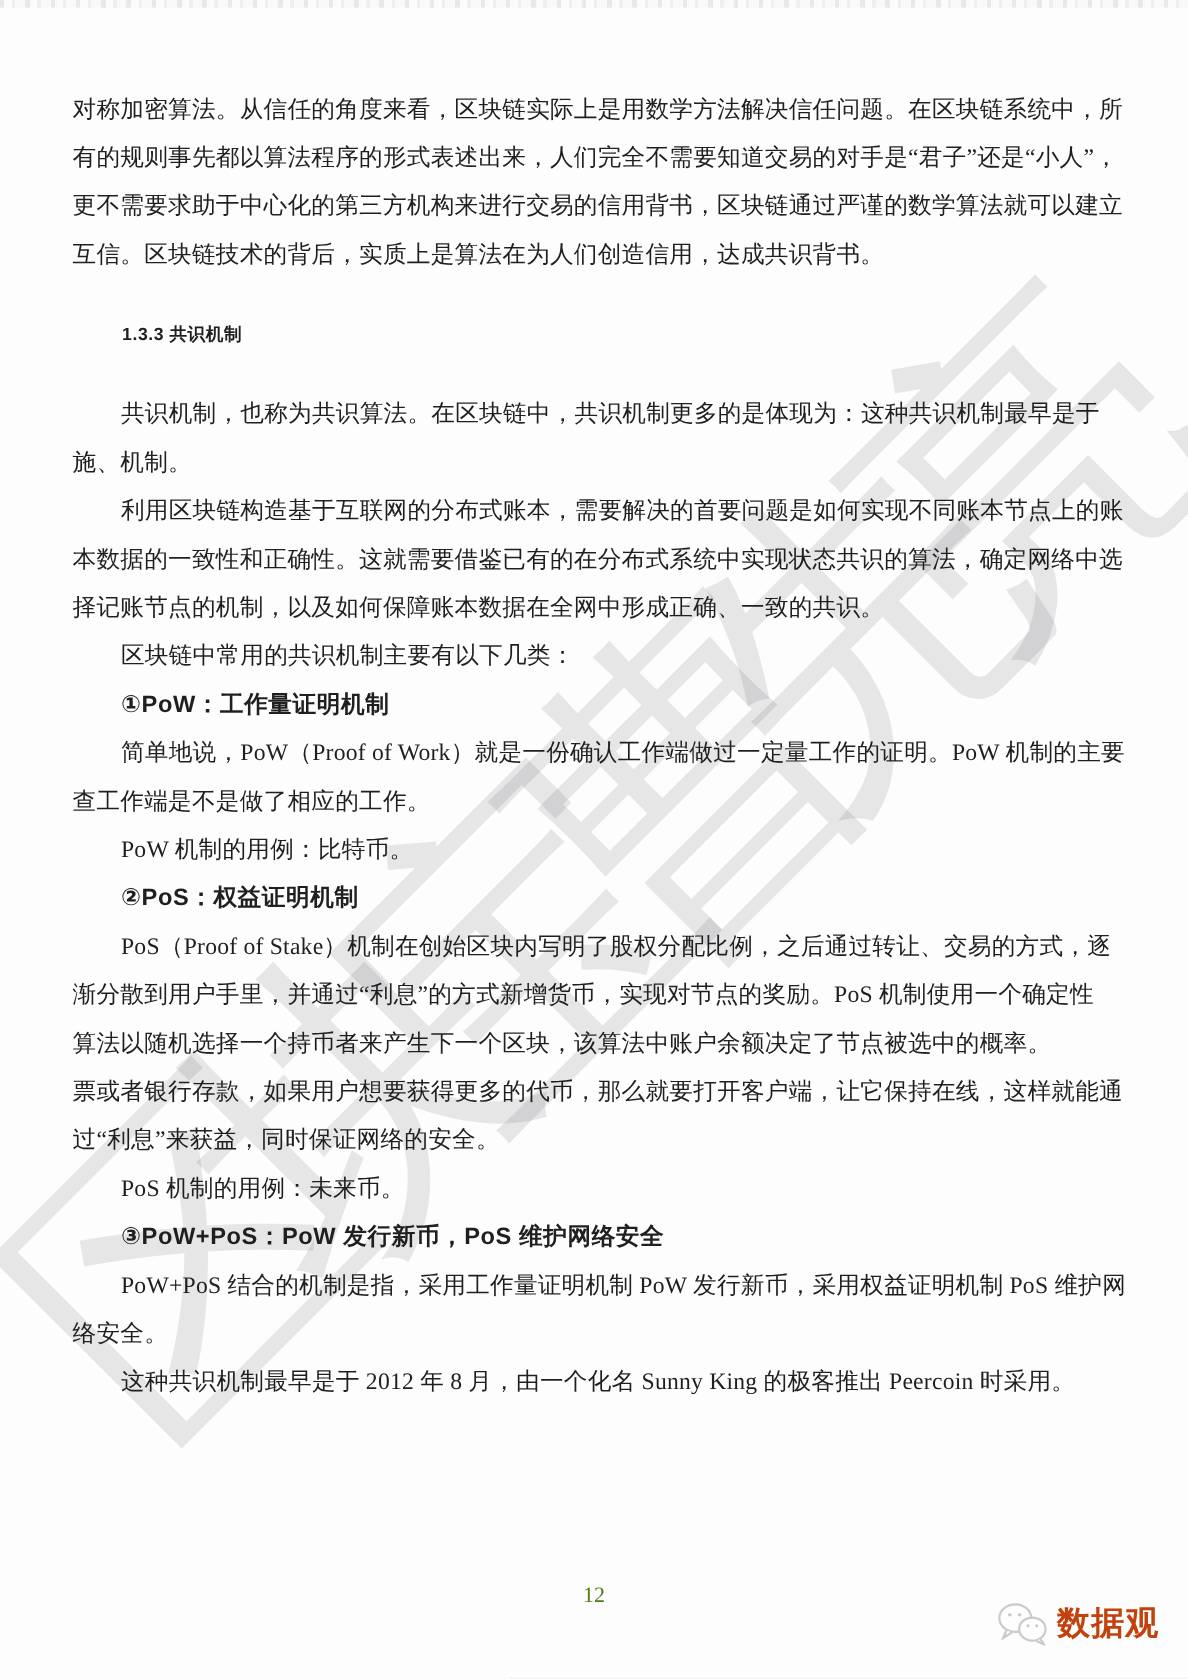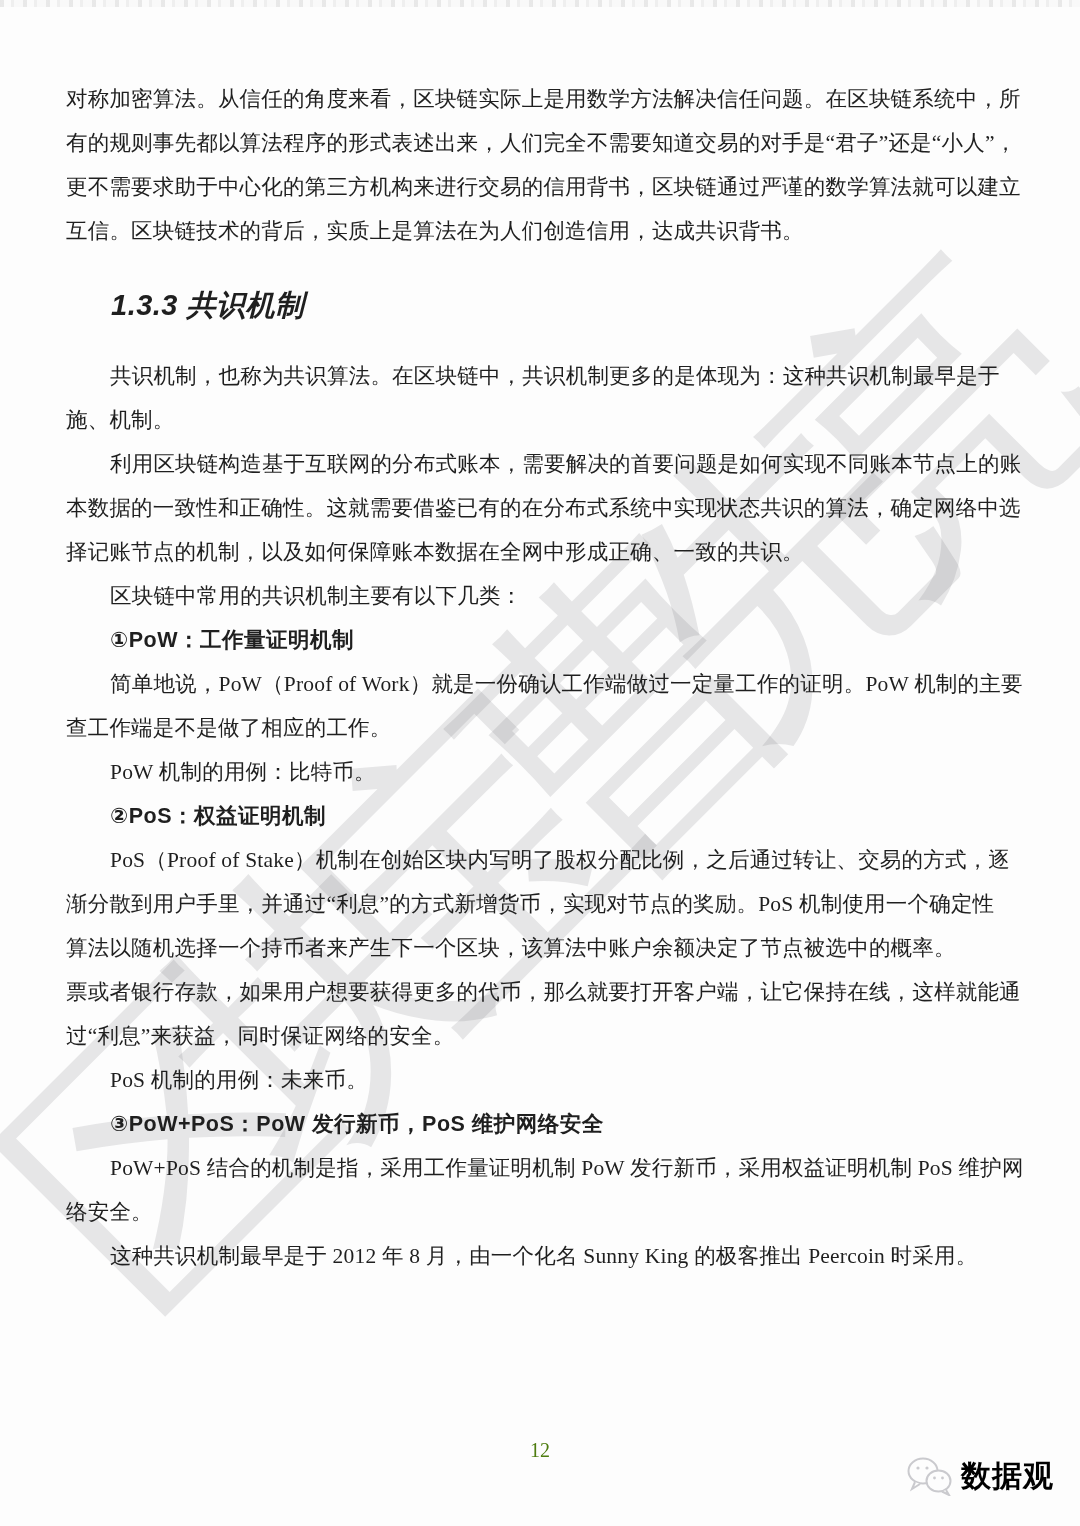--- a/index.html
+++ b/index.html
@@ -41,45 +41,44 @@
   }
   .ln{
     height:44px;line-height:44px;
     font-size:21.5px;
     white-space:nowrap;
     letter-spacing:0.2px;
   }
   .ind{text-indent:44px;}
   .h{
     font-family:"Liberation Sans","DejaVu Sans",sans-serif;
-    font-weight:bold;font-size:29px;
+    font-weight:bold;font-size:16px;
     padding-left:45px;
     margin-top:30px;margin-bottom:27px;
     letter-spacing:0.5px;
-    font-style:italic;
   }
   .bold{
     font-family:"Liberation Sans","DejaVu Sans",sans-serif;
     font-weight:bold;
     letter-spacing:0.5px;
   }
   
   .pageno{
     position:absolute;top:1438px;left:0;width:100%;
     text-align:center;font-size:20px;color:#4d7c0f;
     line-height:24px;
   }
   .brand{
     position:absolute;top:1456px;right:26px;
     display:flex;align-items:center;gap:7px;
   }
   .brand-text{
     font-family:"Liberation Sans","DejaVu Sans",sans-serif;
     font-size:30px;font-weight:bold;
-    color:#000000;letter-spacing:1px;line-height:38px;
+    color:#c2410c;letter-spacing:1px;line-height:38px;
   }
 </style>
 </head>
 <body>
 
 <div class="page">
 
   <div class="scan-band"></div>
 
   <div class="wm-layer">

